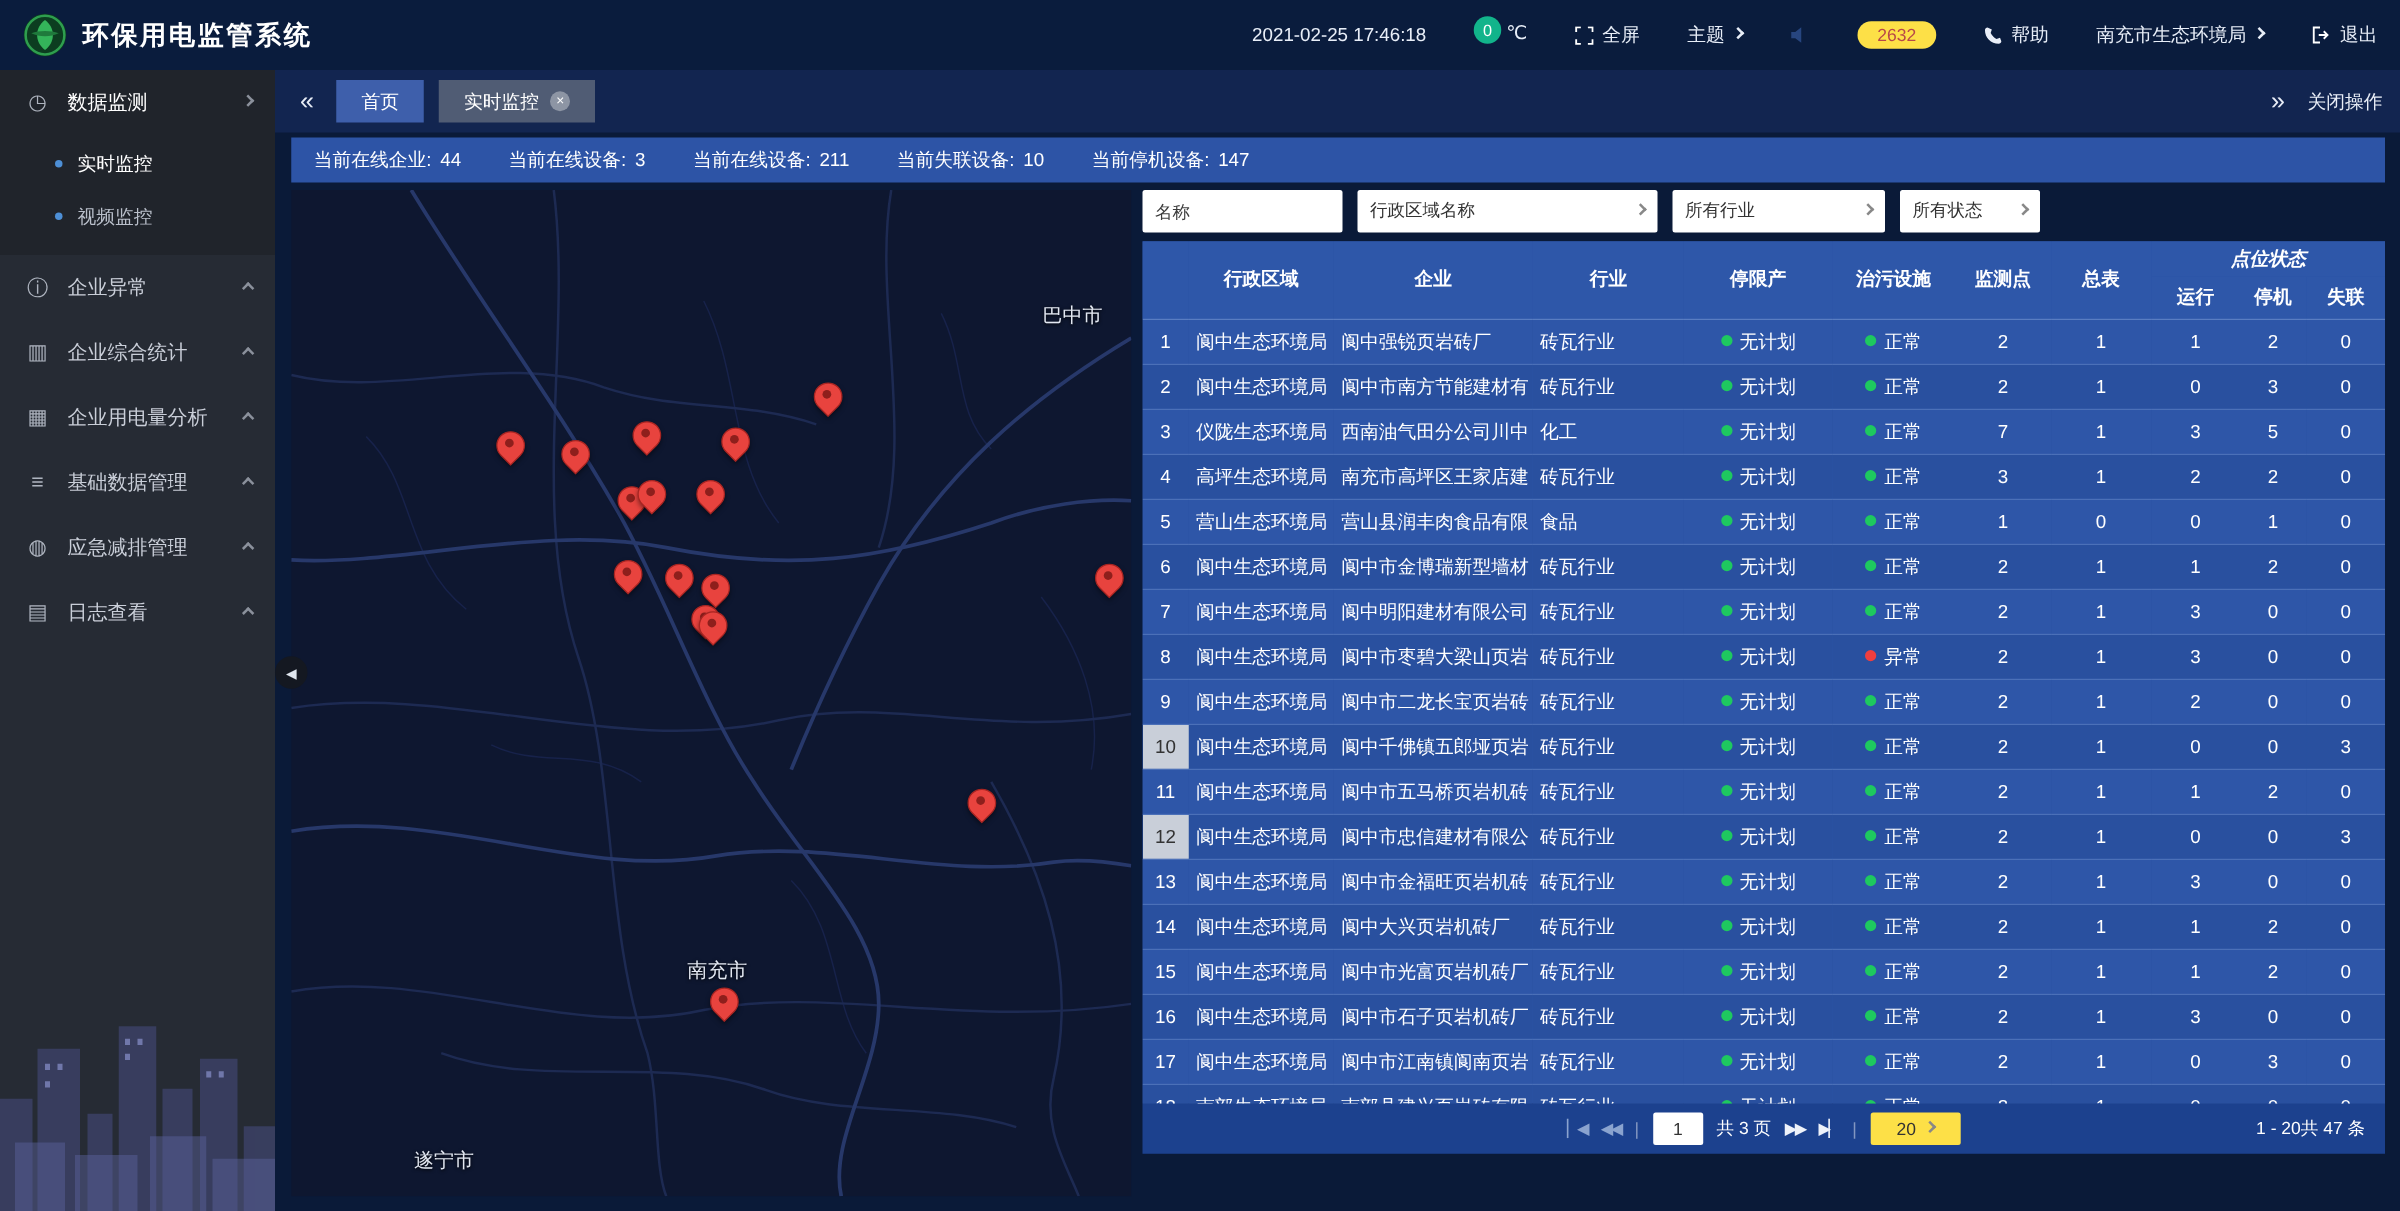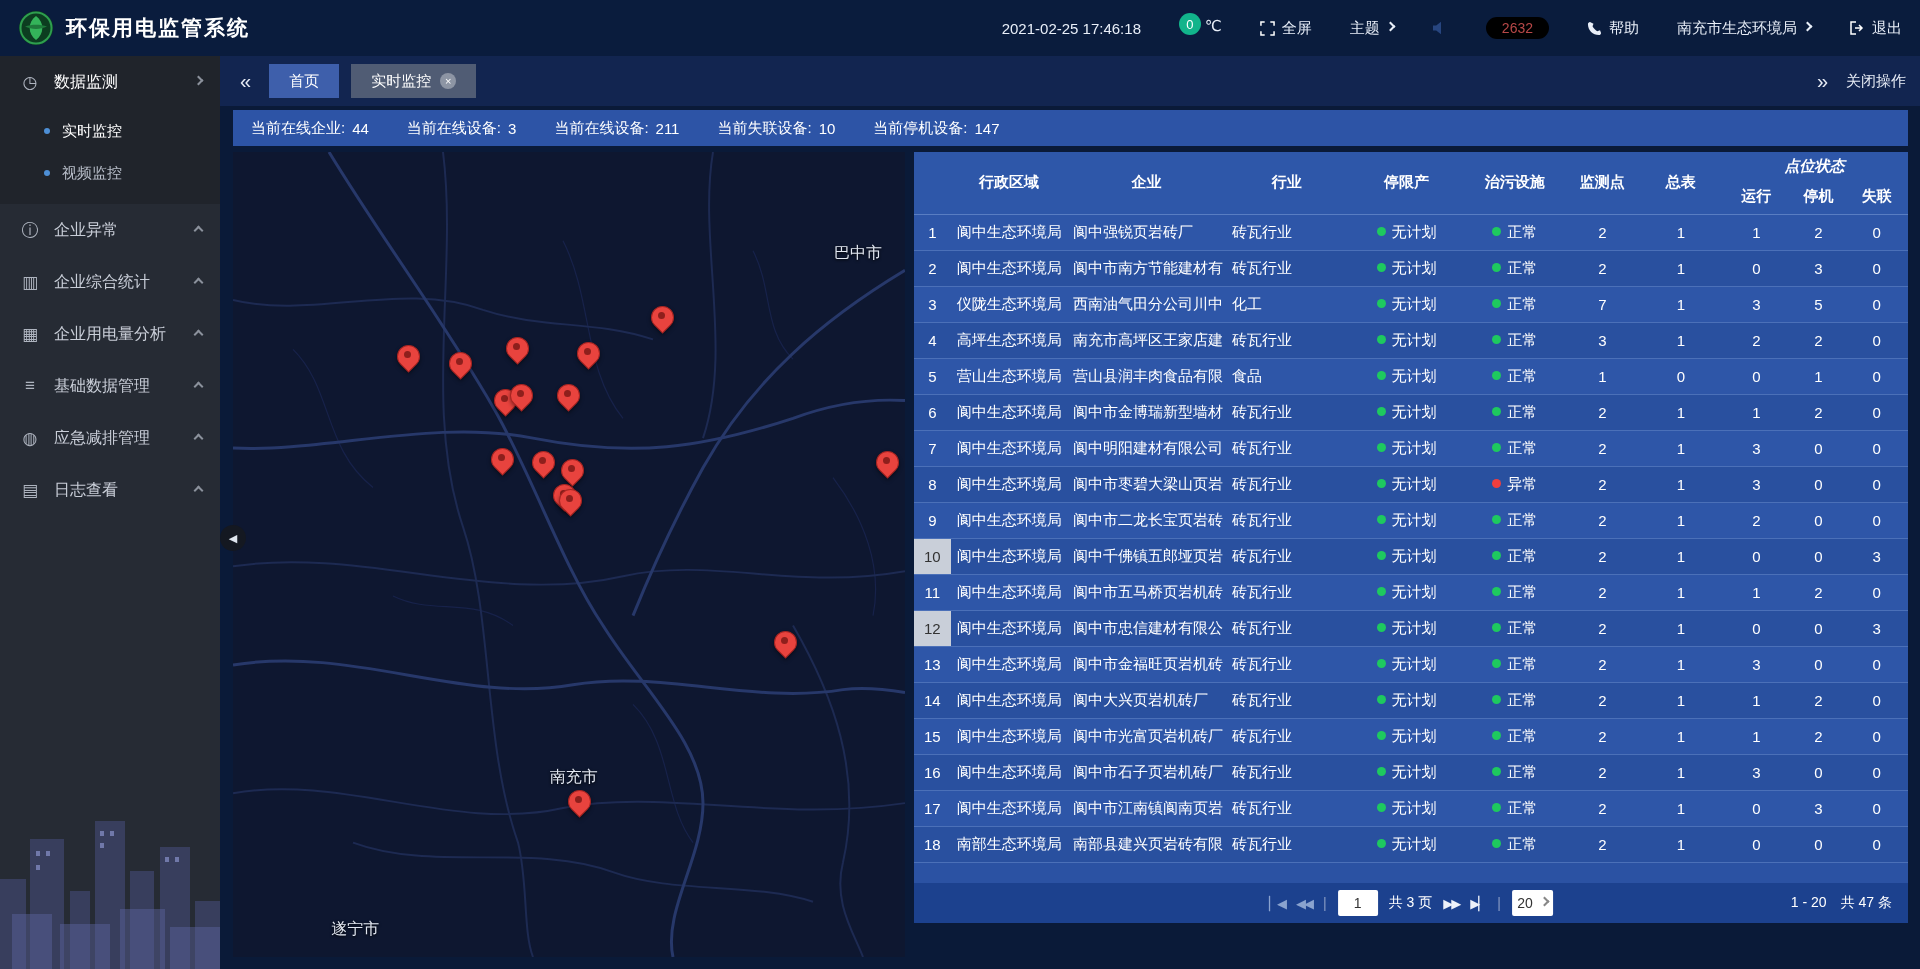--- a/index.html
+++ b/index.html
@@ -9,21 +9,21 @@
 
   
   .topbar { flex:0 0 56px; background:#0a1c3d; display:flex; align-items:center; padding:0 18px; }
   .brand { display:flex; align-items:center; gap:12px; }
   .brand-title { font-size:21px; font-weight:700; letter-spacing:2px; }
   .topbar-right { margin-left:auto; display:flex; align-items:center; gap:38px; font-size:15px; color:#e8eef8; }
   .tr-item { display:flex; align-items:center; gap:7px; cursor:pointer; white-space:nowrap; }
   .temp-wrap { display:flex; align-items:flex-start; gap:4px; cursor:default; }
   .temp-badge { width:22px; height:22px; border-radius:50%; background:#12b48b; color:#fff; font-size:13px;
                 display:flex; align-items:center; justify-content:center; position:relative; top:-4px; }
-  .msg-badge { background:#000000; color:#b84848; border-radius:12px; padding:3px 16px; font-size:14px; }
+  .msg-badge { background:#fde047; color:#b84848; border-radius:12px; padding:3px 16px; font-size:14px; }
   .chev { display:inline-block; width:8px; height:8px; border-left:2px solid currentColor; border-top:2px solid currentColor; }
   .chev-down { transform:rotate(225deg) rotate(-90deg); transform:rotate(135deg); margin-top:-4px; }
   .chev-left { transform:rotate(45deg); }
   .chev-sm { width:7px; height:7px; color:#888; }
 
   
   .shell { flex:1; display:flex; min-height:0; }
 
   
   .sidebar { flex:0 0 220px; width:220px; background:#262b34; position:relative; overflow:hidden; }
@@ -85,22 +85,22 @@
   .sdot { display:inline-block; width:9px; height:9px; border-radius:50%; margin-right:6px; vertical-align:1px; }
   .sdot.g { background:#1ec95f; } .sdot.r { background:#f03e3e; }
 
   .pagination { flex:0 0 40px; background:#1c418e; display:flex; align-items:center; position:relative; font-size:14px; }
   .pg-center { position:absolute; left:50%; transform:translateX(-50%); display:flex; align-items:center; gap:11px; }
   .pg-btn { cursor:pointer; letter-spacing:-2px; font-size:13px; }
   .pg-btn.disabled { color:#8aa3cf; cursor:default; }
   .pg-btn.on { color:#eef2fa; }
   .pg-sep { color:rgba(255,255,255,.45); }
   .pg-input { width:40px; height:26px; background:#fff; color:#333; border-radius:2px; display:flex; align-items:center; justify-content:center; font-size:14px; }
-  .pg-size { width:41px; height:26px; background:#ffffff; color:#333; border-radius:2px; display:flex; align-items:center; justify-content:center; gap:8px; cursor:pointer;text-align:right; }
-  .pg-right { margin-left:auto; padding-right:16px; display:flex; gap:14px; white-space:nowrap; }
+  .pg-size { width:72px; height:26px; background:#fde047; color:#333; border-radius:2px; display:flex; align-items:center; justify-content:center; gap:8px; cursor:pointer;text-align:right; }
+  .pg-right { margin-left:auto; padding-right:16px; display:flex; white-space:nowrap; }
 </style>
 </head>
 <body>
 
 <div class="app">
 
   <header class="topbar">
     <div class="brand">
       <svg width="36" height="36" viewBox="0 0 36 36">
         <circle cx="18" cy="18" r="17" fill="#0c3d20"></circle>
@@ -330,20 +330,35 @@
             <div class="pin" style="left: 97.3%; top: 39.7%;"></div>
             <div class="pin" style="left: 82.1%; top: 62.1%;"></div>
             <div class="pin" style="left: 51.5%; top: 81.9%;"></div>
             <div class="city" style="left: 93%; top: 12.6%;">巴中市</div>
             <div class="city" style="left: 50.7%; top: 77.7%;">南充市</div>
             <div class="city" style="left: 18.2%; top: 96.5%;">遂宁市</div>
           </div>
 
         <div class="panel">
 
+          <div class="filters">
+            <input class="f-input" placeholder="名称" style="">
+            <div class="f-select w-region">
+              <span>行政区域名称</span>
+              <span class="chev chev-down chev-sm"></span>
+            </div>
+            <div class="f-select w-industry">
+              <span>所有行业</span>
+              <span class="chev chev-down chev-sm"></span>
+            </div>
+            <div class="f-select w-status">
+              <span>所有状态</span>
+              <span class="chev chev-down chev-sm"></span>
+            </div>
+          </div>
 
           <div class="table-area">
             <table>
               <colgroup>
                 <col style="width:3.7%">
                   <col style="width:11.7%">
                   <col style="width:16%">
                   <col style="width:12.2%">
                 <col style="width:11.9%">
                   <col style="width:9.9%">

